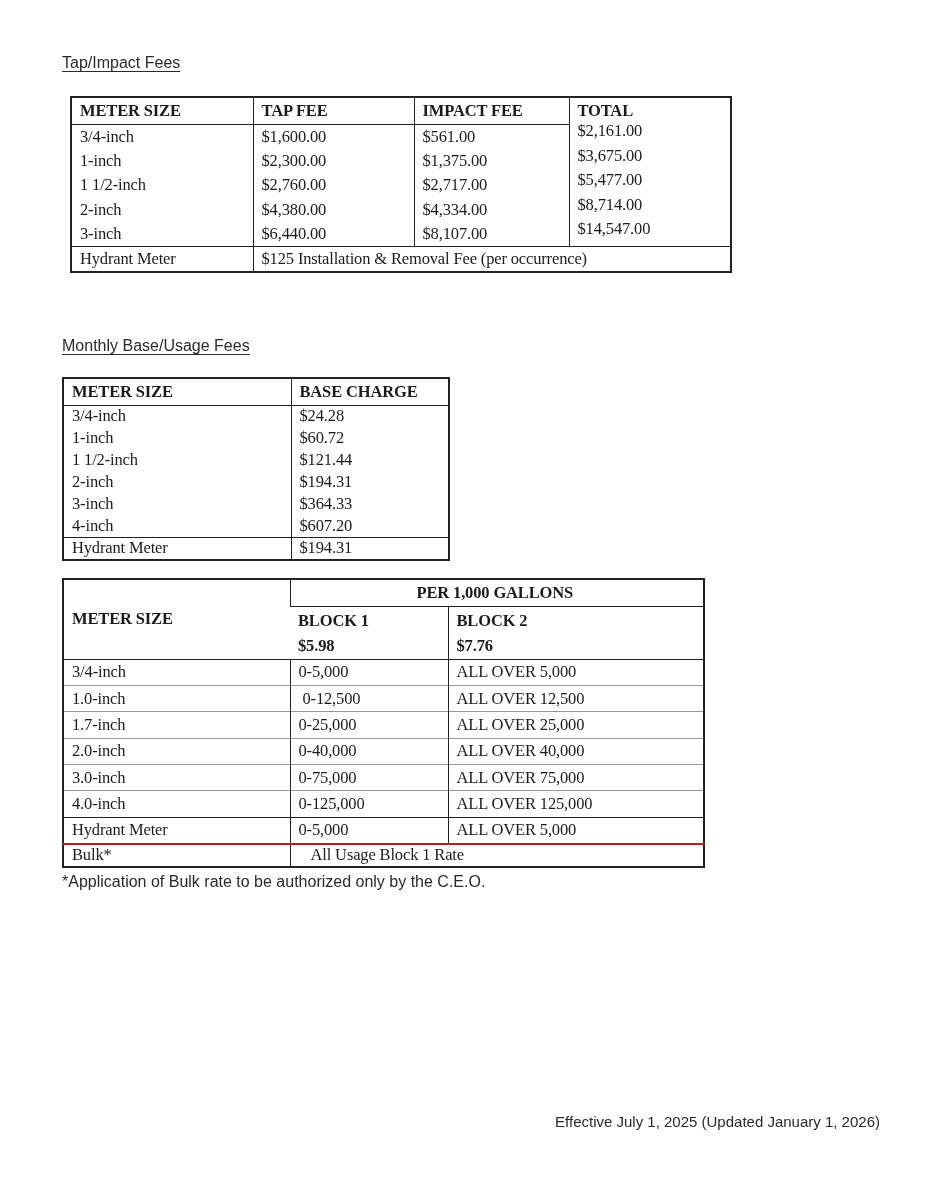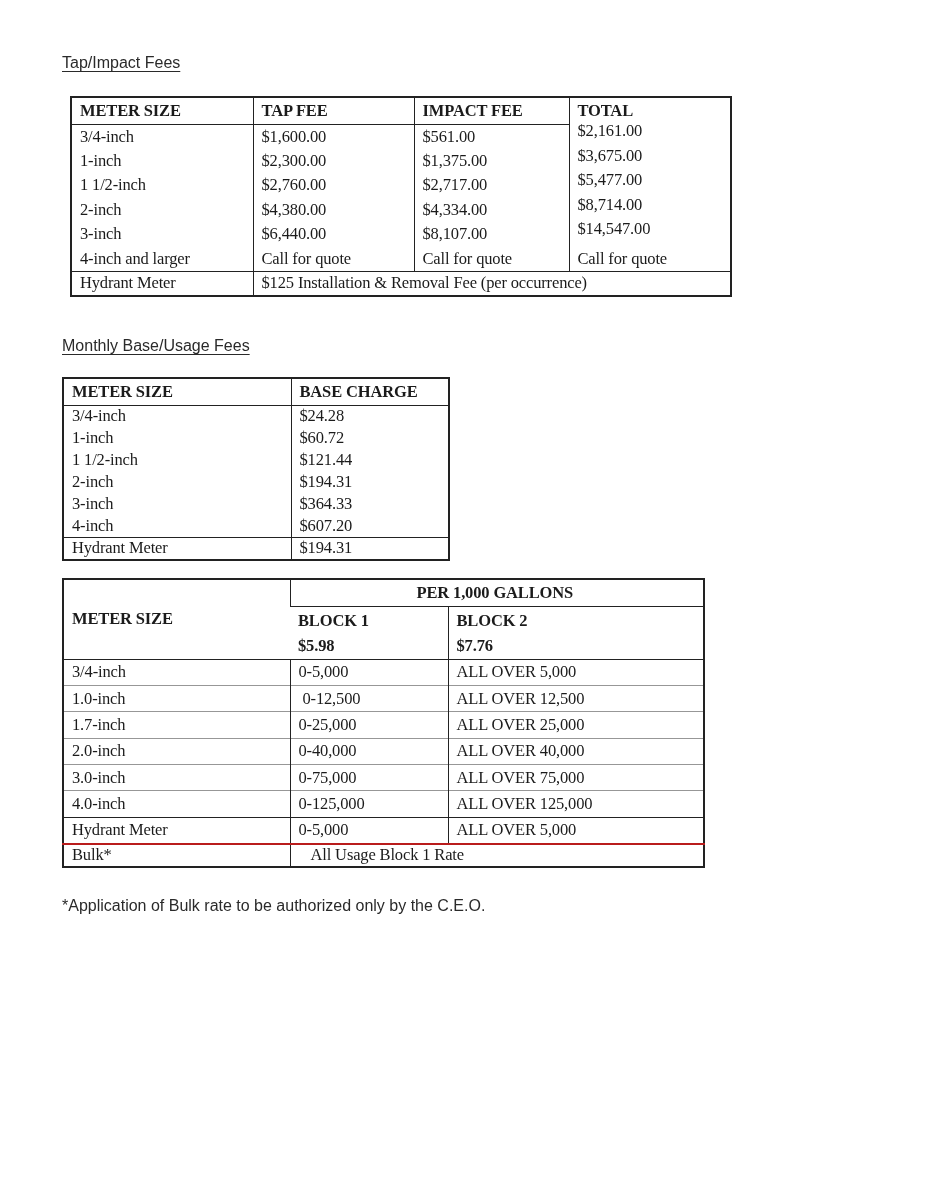--- a/index.html
+++ b/index.html
@@ -83,21 +83,21 @@
   .tbl-usage tbody tr { height: 26.4px; }
   .tbl-usage tbody td { border-top: 1px solid #979797; }
   .tbl-usage tr.hydrant-row td { border-top: 1px solid #222; }
   .tbl-usage tr.bulk-row { height: 23px; }
   .tbl-usage tr.bulk-row td { border-top: 2px solid #b91c1c; }
   .tbl-usage td.bulk-value { padding-left: 20px; }
 
   .footnote {
     position: absolute;
     left: 62px;
-    top: 897px;
+    top: 873px;
     margin: 0;
     font-family: "Liberation Sans", sans-serif;
     font-size: 16px;
     color: #2a2a2a;
   }
   .footer-note {
     position: absolute;
     right: 47px;
     top: 1113px;
     margin: 0;
@@ -151,26 +151,20 @@
         <td>2-inch</td>
         <td>$4,380.00</td>
         <td>$4,334.00</td>
         <td><span class="shift-up">$8,714.00</span></td>
       </tr>
       <tr>
         <td>3-inch</td>
         <td>$6,440.00</td>
         <td>$8,107.00</td>
         <td><span class="shift-up">$14,547.00</span></td>
-      </tr>
-      <tr>
-        <td>4-inch and larger</td>
-        <td>Call for quote</td>
-        <td>Call for quote</td>
-        <td>Call for quote</td>
       </tr>
       <tr class="hydrant-row">
         <td>Hydrant Meter</td>
         <td colspan="3">$125 Installation &amp; Removal Fee (per occurrence)</td>
       </tr>
     </tbody>
   </table>
 
   <h2 class="section-title title-base">Monthly Base/Usage Fees</h2>
 
@@ -277,14 +271,15 @@
       </tr>
       <tr class="bulk-row">
         <td>Bulk*</td>
         <td colspan="2" class="bulk-value">All Usage Block 1 Rate</td>
       </tr>
     </tbody>
   </table>
 
   <p class="footnote">*Application of Bulk rate to be authorized only by the C.E.O.</p>
 
+  <p class="footer-note">Effective July 1, 2025 (Updated January 1, 2026)</p>
 
 </div>
 
 </body></html>

